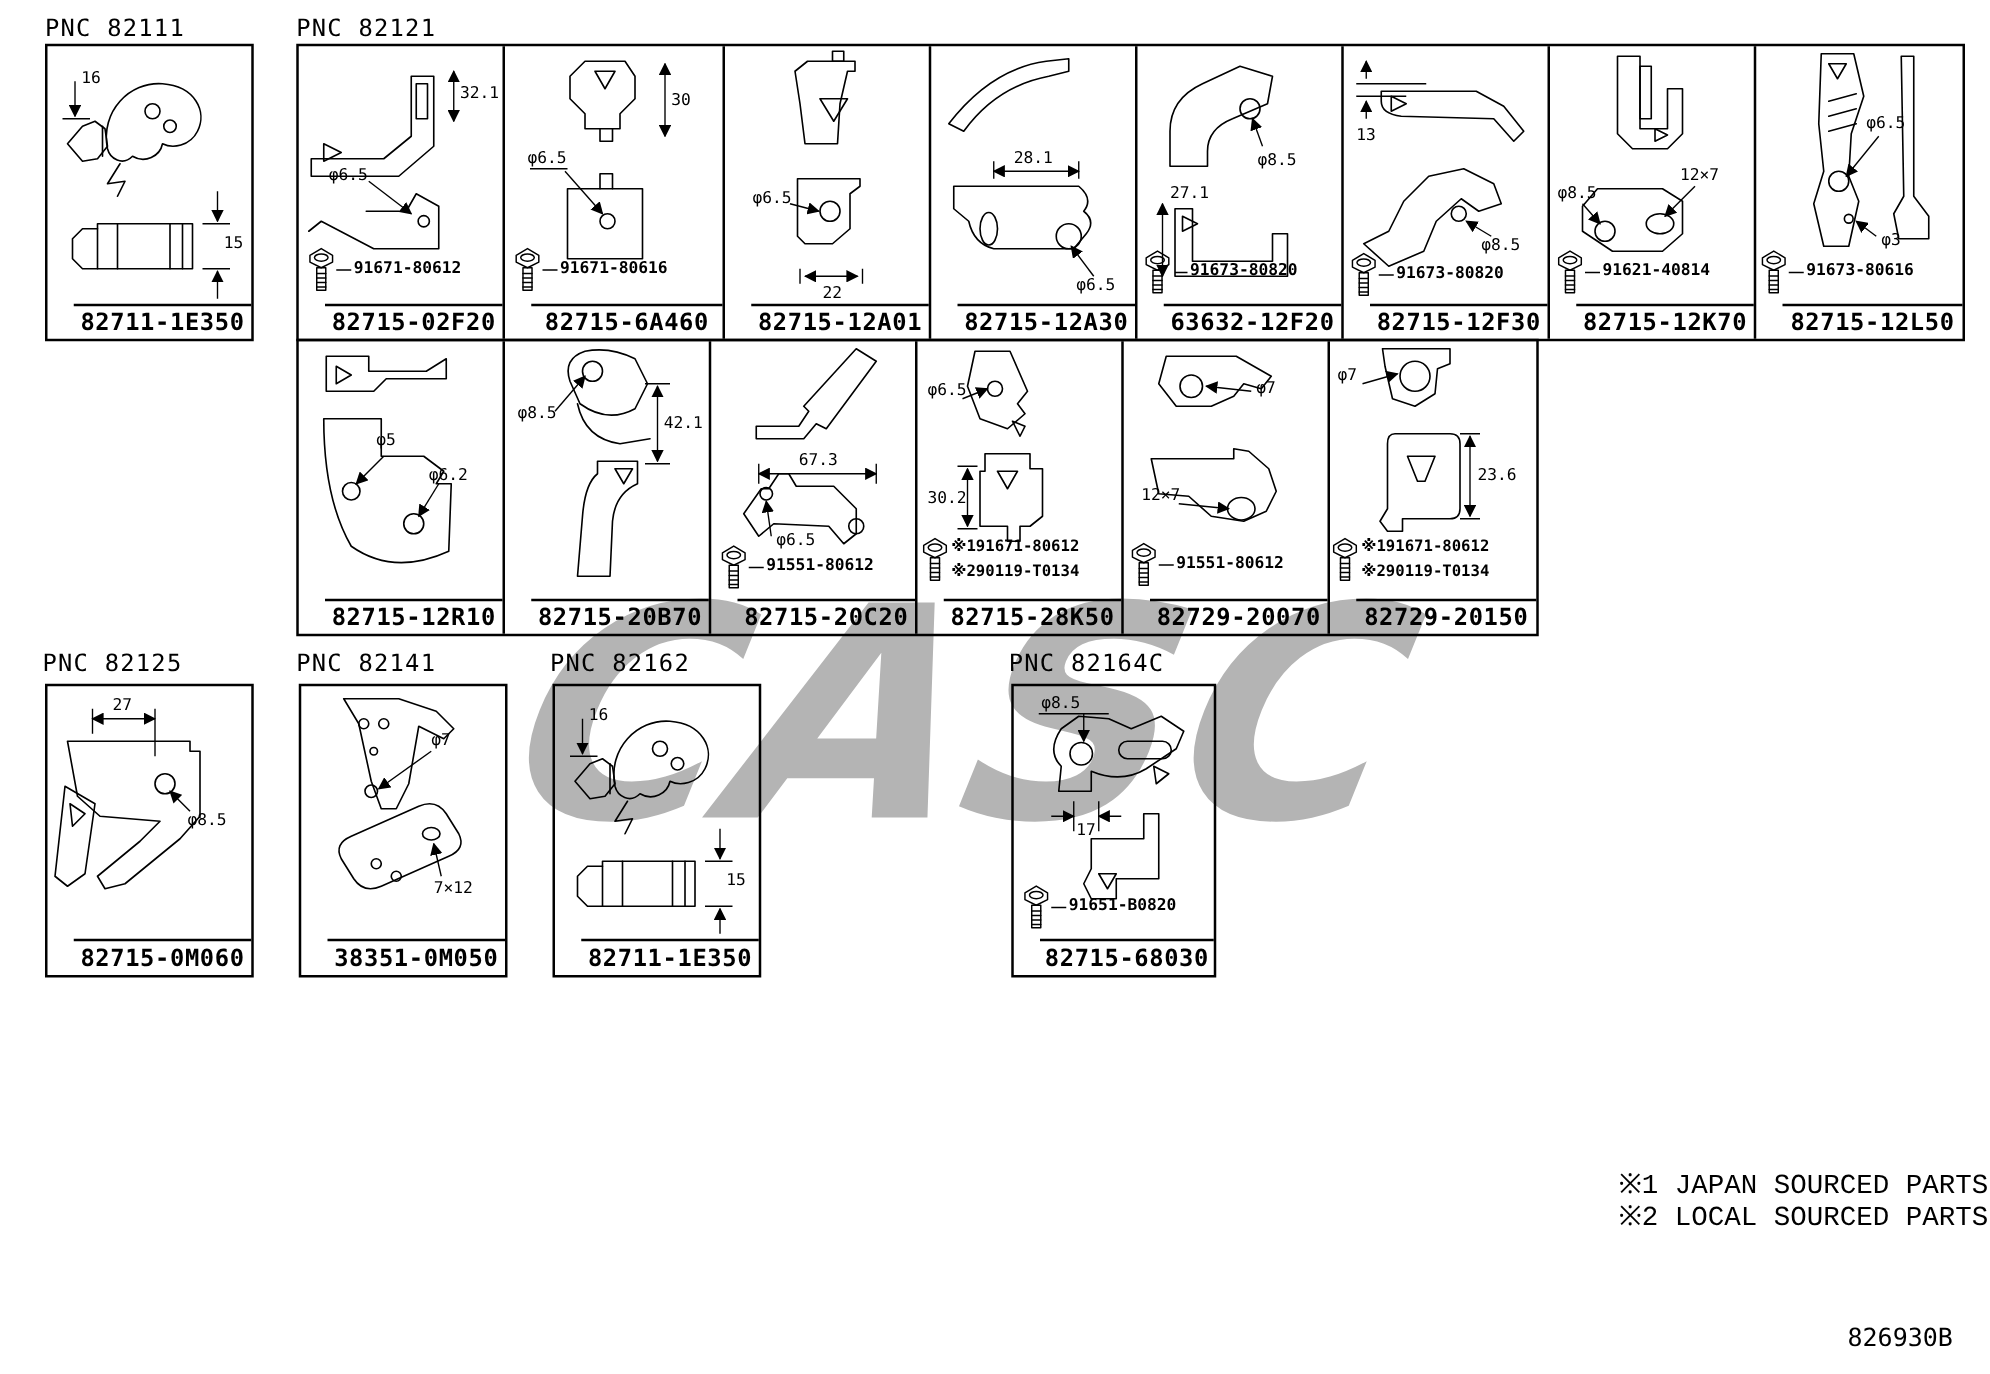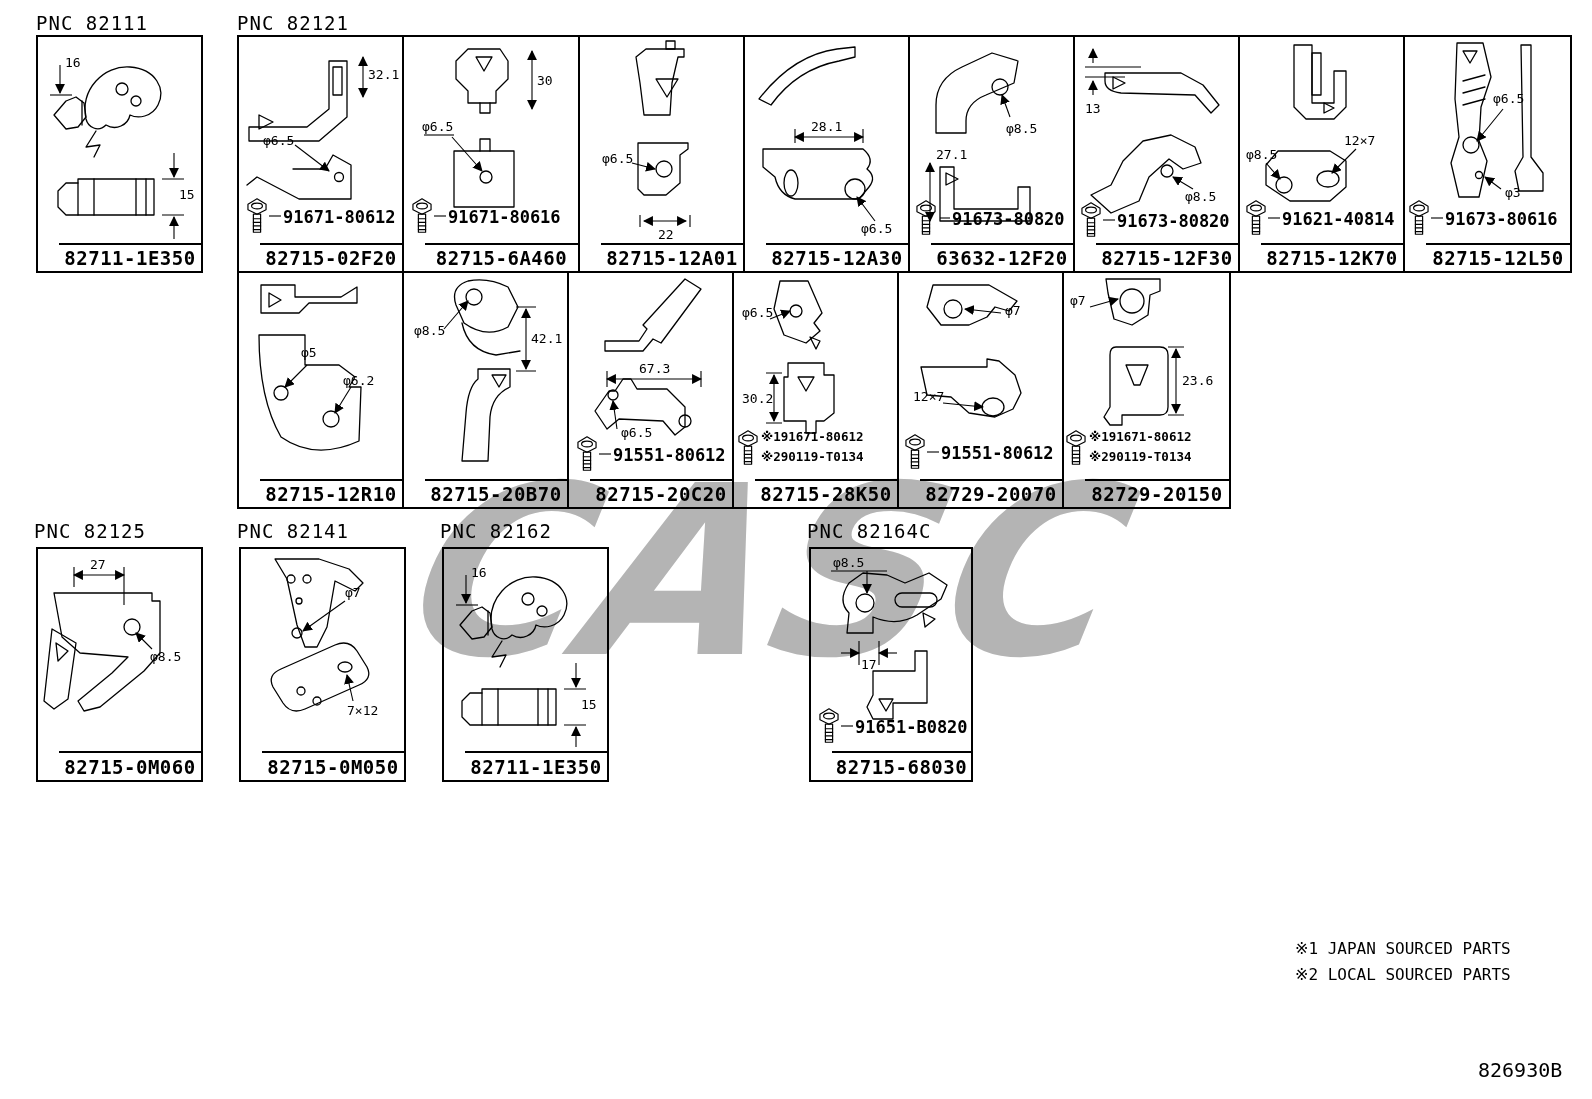--- a/index.html
+++ b/index.html
@@ -14,23 +14,23 @@
            display:flex;flex-direction:column;}
   .cell{position:relative;box-sizing:border-box;border-right:2px solid #000;
         display:flex;flex-direction:column;}
   .cell:last-child{border-right:none;}
   .art{position:relative;flex:1;overflow:hidden;}
   .art svg{position:absolute;left:0;top:0;width:100%;height:100%;}
   .band{height:26px;border-top:2px solid #000;display:flex;align-items:center;justify-content:center;
         font-weight:bold;font-size:19px;letter-spacing:.5px;white-space:nowrap;margin-left:21px;}
   .bandtall{height:27px;}
   .dim{position:absolute;z-index:3;font-size:13px;white-space:nowrap;}
-  .boltnum{position:absolute;z-index:3;font-size:17px;font-weight:bold;white-space:nowrap;}
+  .boltnum{position:absolute;z-index:3;font-size:13px;font-weight:bold;white-space:nowrap;}
   .boltnum.sm{font-size:12.5px;}
-  .fnotes{position:absolute;left:1295px;top:936px;z-index:3;font-size:16px;line-height:26px;white-space:nowrap;}
+  .fnotes{position:absolute;left:1295px;top:936px;z-index:3;font-size:22px;line-height:26px;white-space:nowrap;font-family:Liberation Mono, monospace;}
   .docnum{position:absolute;left:1478px;top:1058px;z-index:3;font-size:20px;}
   .ln{stroke:#000;fill:none;stroke-width:1.3;stroke-linejoin:round;stroke-linecap:round;}
   .dl{stroke:#000;fill:none;stroke-width:1.1;}
 </style>
 </head>
 <body>
 
 <svg style="position:absolute;width:0;height:0" aria-hidden="true">
   <defs>
     <marker id="ah" viewBox="0 0 10 10" refX="9" refY="5" markerWidth="9" markerHeight="9" orient="auto-start-reverse">
@@ -456,21 +456,21 @@
           <ellipse cx="104" cy="118" rx="7" ry="5"></ellipse>
         </g>
         <g class="dl">
           <path d="M104,52 l-42,30" marker-end="url(#ah)"></path>
           <path d="M112,152 l-6,-26" marker-end="url(#ah)"></path>
         </g>
       </svg>
       <span class="dim" style="left:104px;top:36px">φ7</span>
       <span class="dim" style="left:106px;top:154px">7×12</span>
     </div>
-    <div class="band bandtall">82715-0M050</div>
+    <div class="band bandtall">38351-0M050</div>
   </div>
 
   <div class="pnc" style="left:440px;top:520px">PNC 82162</div>
   <div class="row" style="left:442px;top:547px;height:235px">
 
     <div class="cell" style="width:163px">
       <div class="art">
         <svg>
           <g class="ln">
             <path d="M16,76 l12,-14 10,-4 8,6 2,14 -8,10 -12,2 z"></path>

